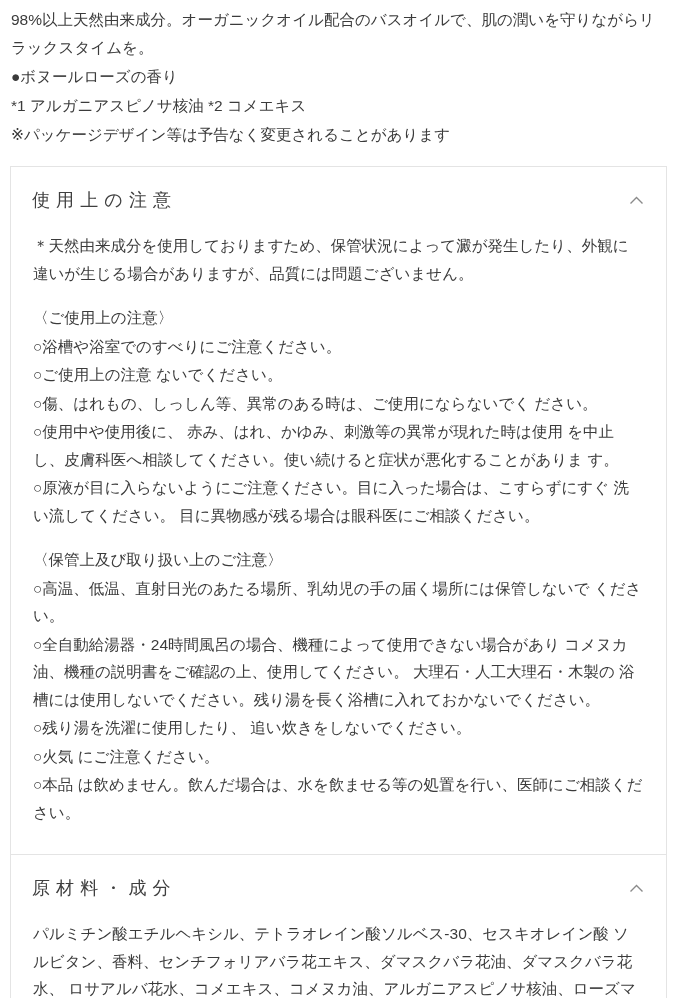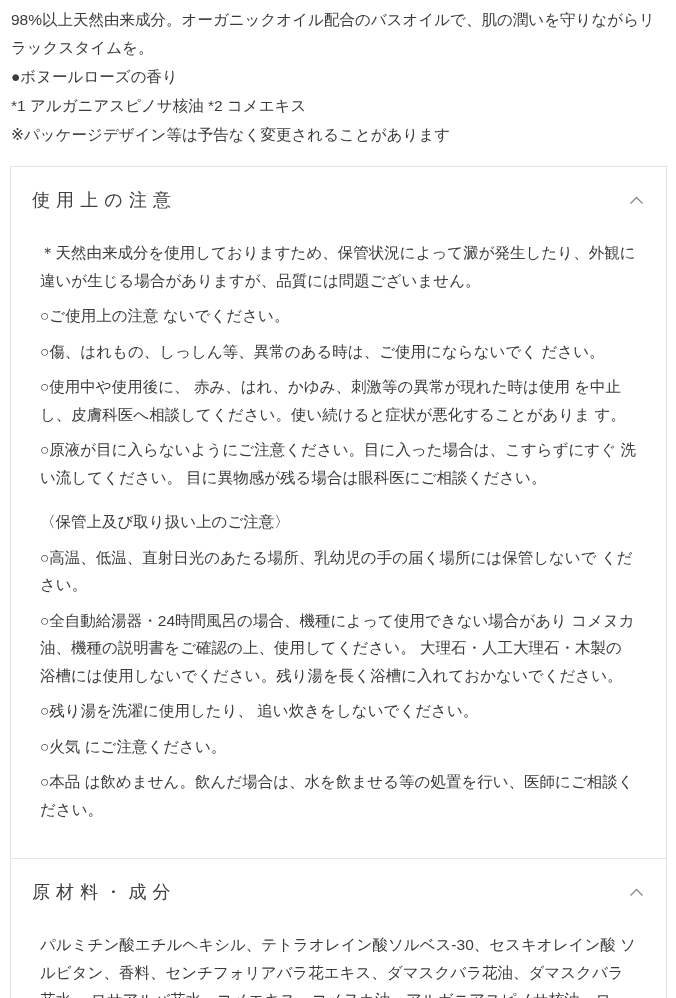--- a/index.html
+++ b/index.html
@@ -51,21 +51,21 @@
     width: 16px;
     height: 10px;
     flex: 0 0 auto;
   }
   .section-body {
     padding: 19px 21px 27px 21px;
     font-size: 15.5px;
     line-height: 27.5px;
     color: #3b3b3b;
   }
-  .section-body p { margin: 8px; }
+  .section-body p { margin: 1px; }
   .section-body p.group-head { margin-top: 17px; }
 </style>
 </head>
 <body>
 
 <div class="page">
 
   <div class="intro">
     <p>98%以上天然由来成分。オーガニックオイル配合のバスオイルで、肌の潤いを守りながらリラックスタイムを。</p>
     <p>●ボヌールローズの香り</p>
@@ -79,20 +79,22 @@
       <div class="section-header">
         <span class="section-title">使用上の注意</span>
         <span class="chevron">
           <svg width="15" height="9" viewBox="0 0 15 9" aria-hidden="true">
             <polyline points="1.5,7.5 7.5,1.5 13.5,7.5" fill="none" stroke="#8a8a8a" stroke-width="1.4"></polyline>
           </svg>
         </span>
       </div>
       <div class="section-body">
         <p>＊天然由来成分を使用しておりますため、保管状況によって澱が発生したり、外観に違いが生じる場合がありますが、品質には問題ございません。</p>
+        <p class="group-head">〈ご使用上の注意〉</p>
+        <p>○浴槽や浴室でのすべりにご注意ください。</p>
         <p>○ご使用上の注意 ないでください。</p>
         <p>○傷、はれもの、しっしん等、異常のある時は、ご使用にならないでく ださい。</p>
         <p>○使用中や使用後に、 赤み、はれ、かゆみ、刺激等の異常が現れた時は使用 を中止し、皮膚科医へ相談してください。使い続けると症状が悪化することがありま す。</p>
         <p>○原液が目に入らないようにご注意ください。目に入った場合は、こすらずにすぐ 洗い流してください。 目に異物感が残る場合は眼科医にご相談ください。</p>
         <p class="group-head">〈保管上及び取り扱い上のご注意〉</p>
         <p>○高温、低温、直射日光のあたる場所、乳幼児の手の届く場所には保管しないで ください。</p>
         <p>○全自動給湯器・24時間風呂の場合、機種によって使用できない場合があり コメヌカ油、機種の説明書をご確認の上、使用してください。 大理石・人工大理石・木製の 浴槽には使用しないでください。残り湯を長く浴槽に入れておかないでください。</p>
         <p>○残り湯を洗濯に使用したり、 追い炊きをしないでください。</p>
         <p>○火気 にご注意ください。</p>
         <p>○本品 は飲めません。飲んだ場合は、水を飲ませる等の処置を行い、医師にご相談ください。</p>

